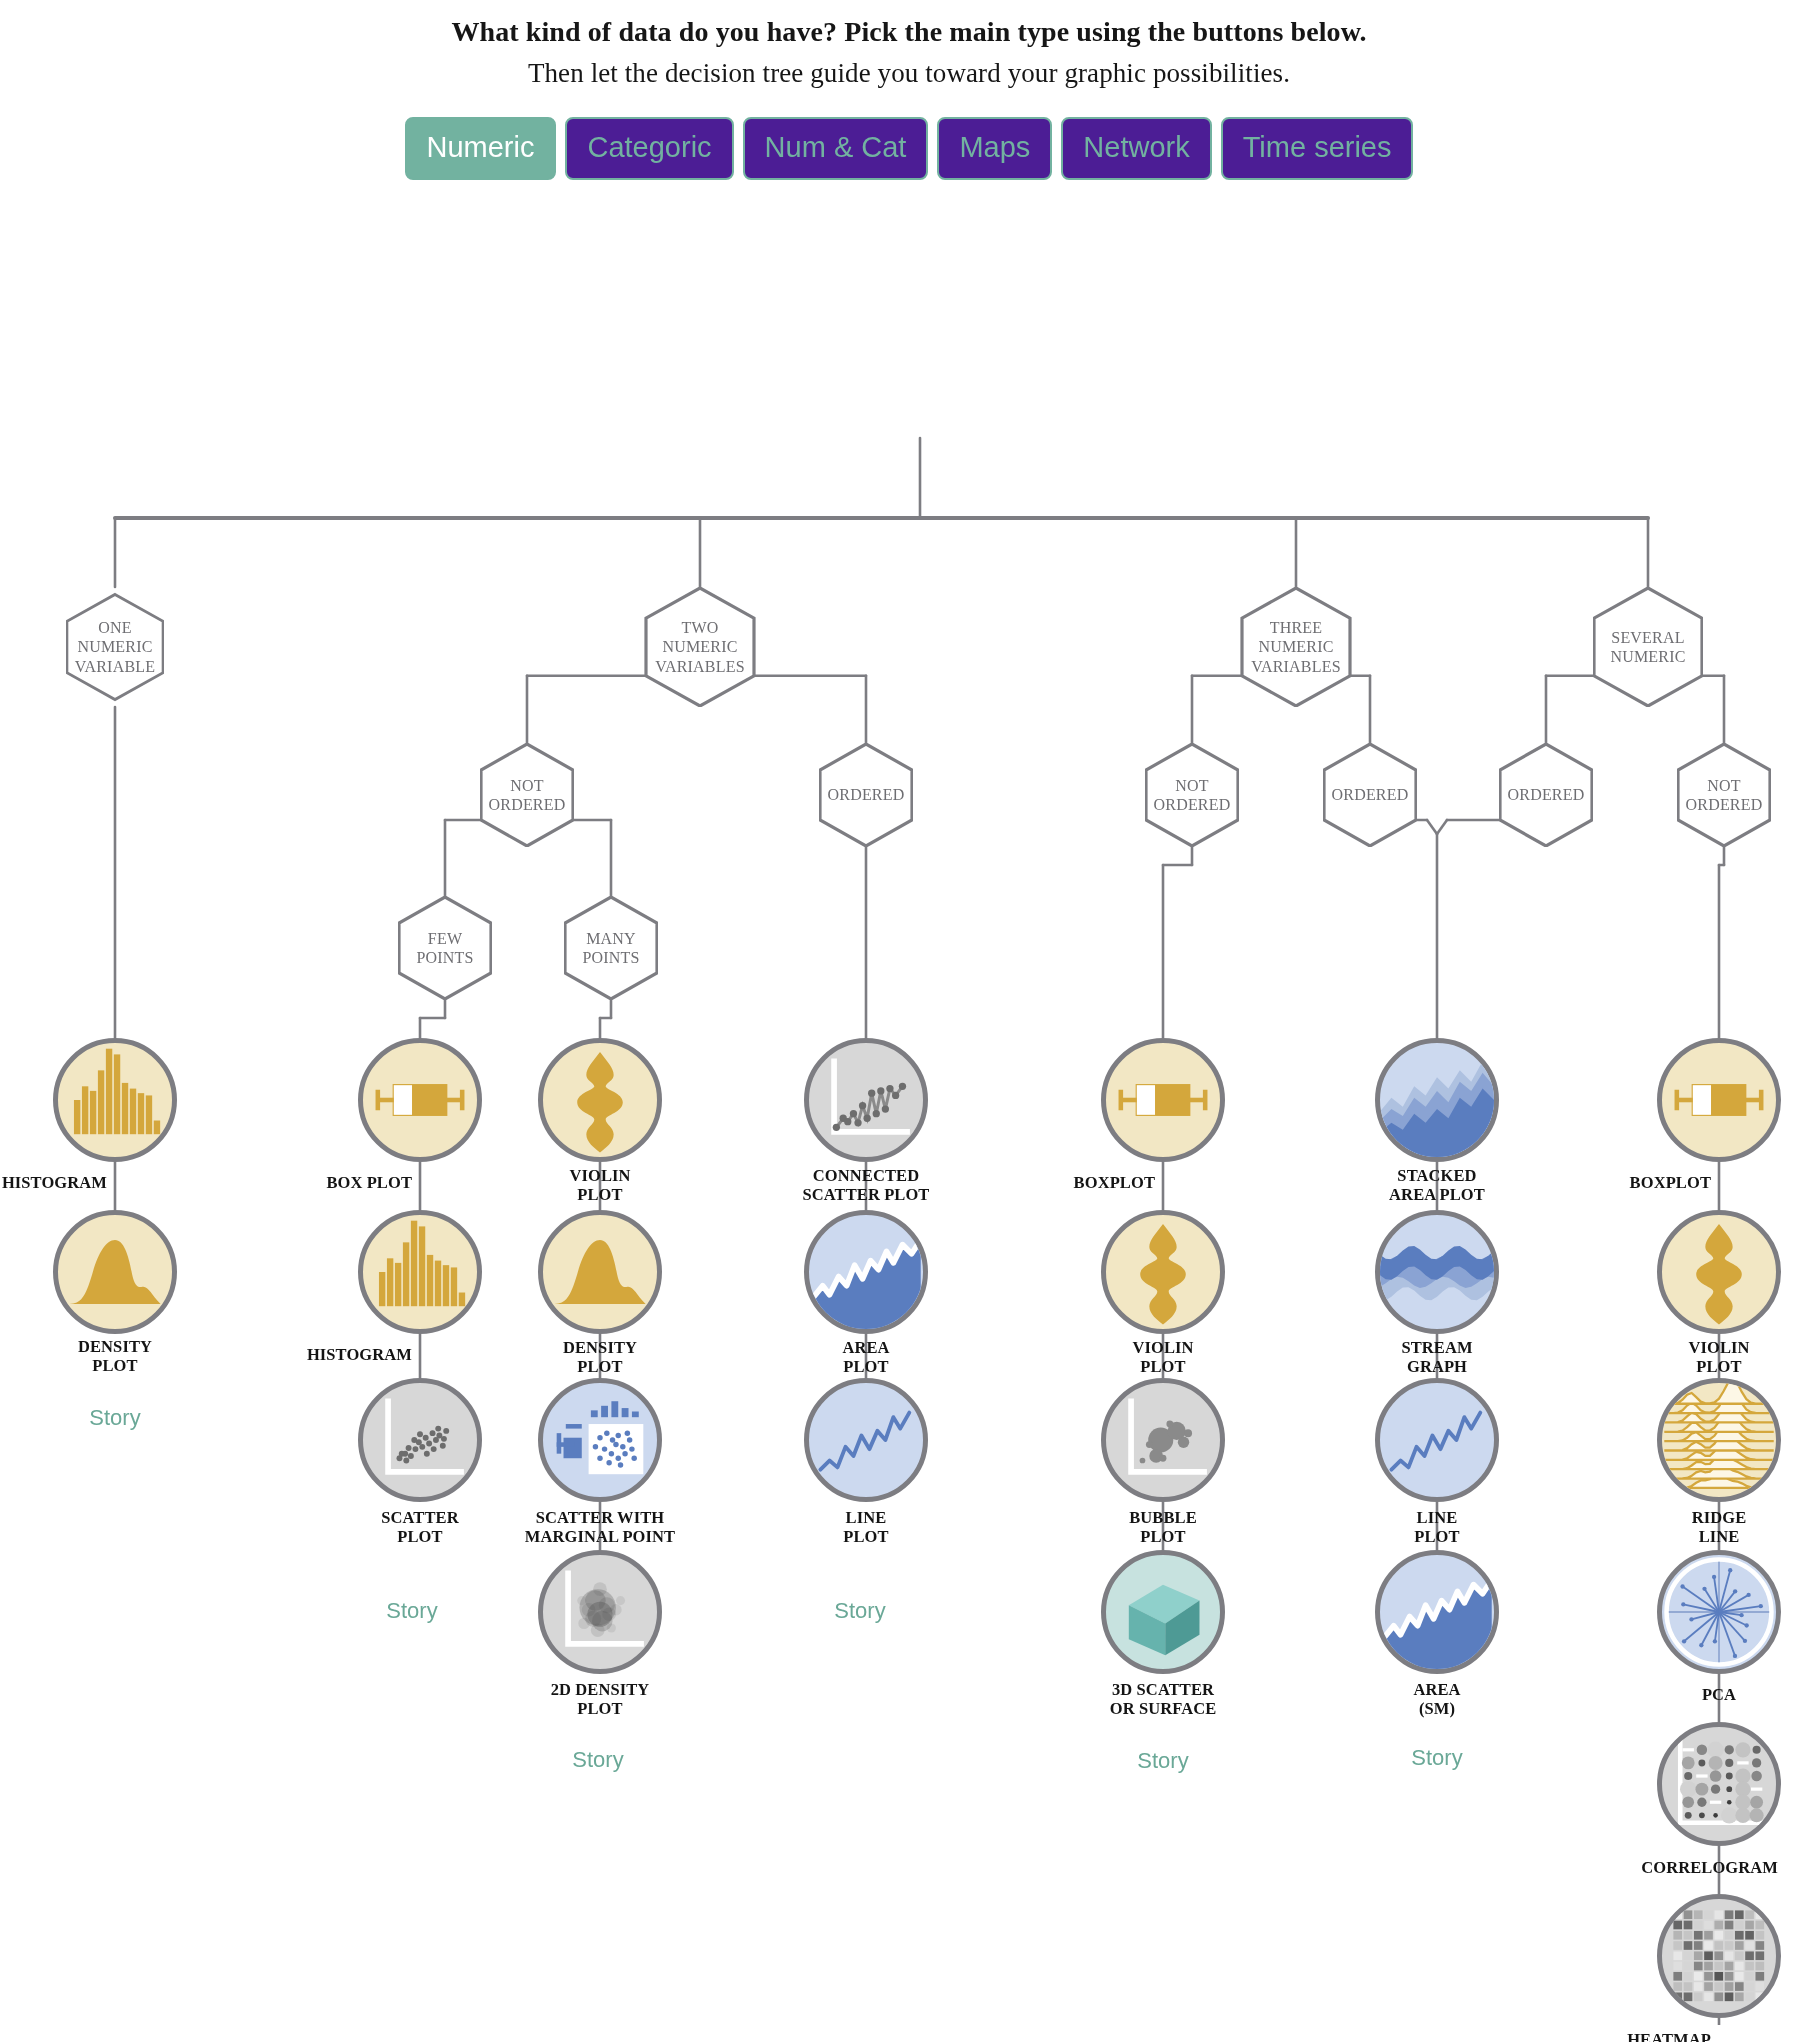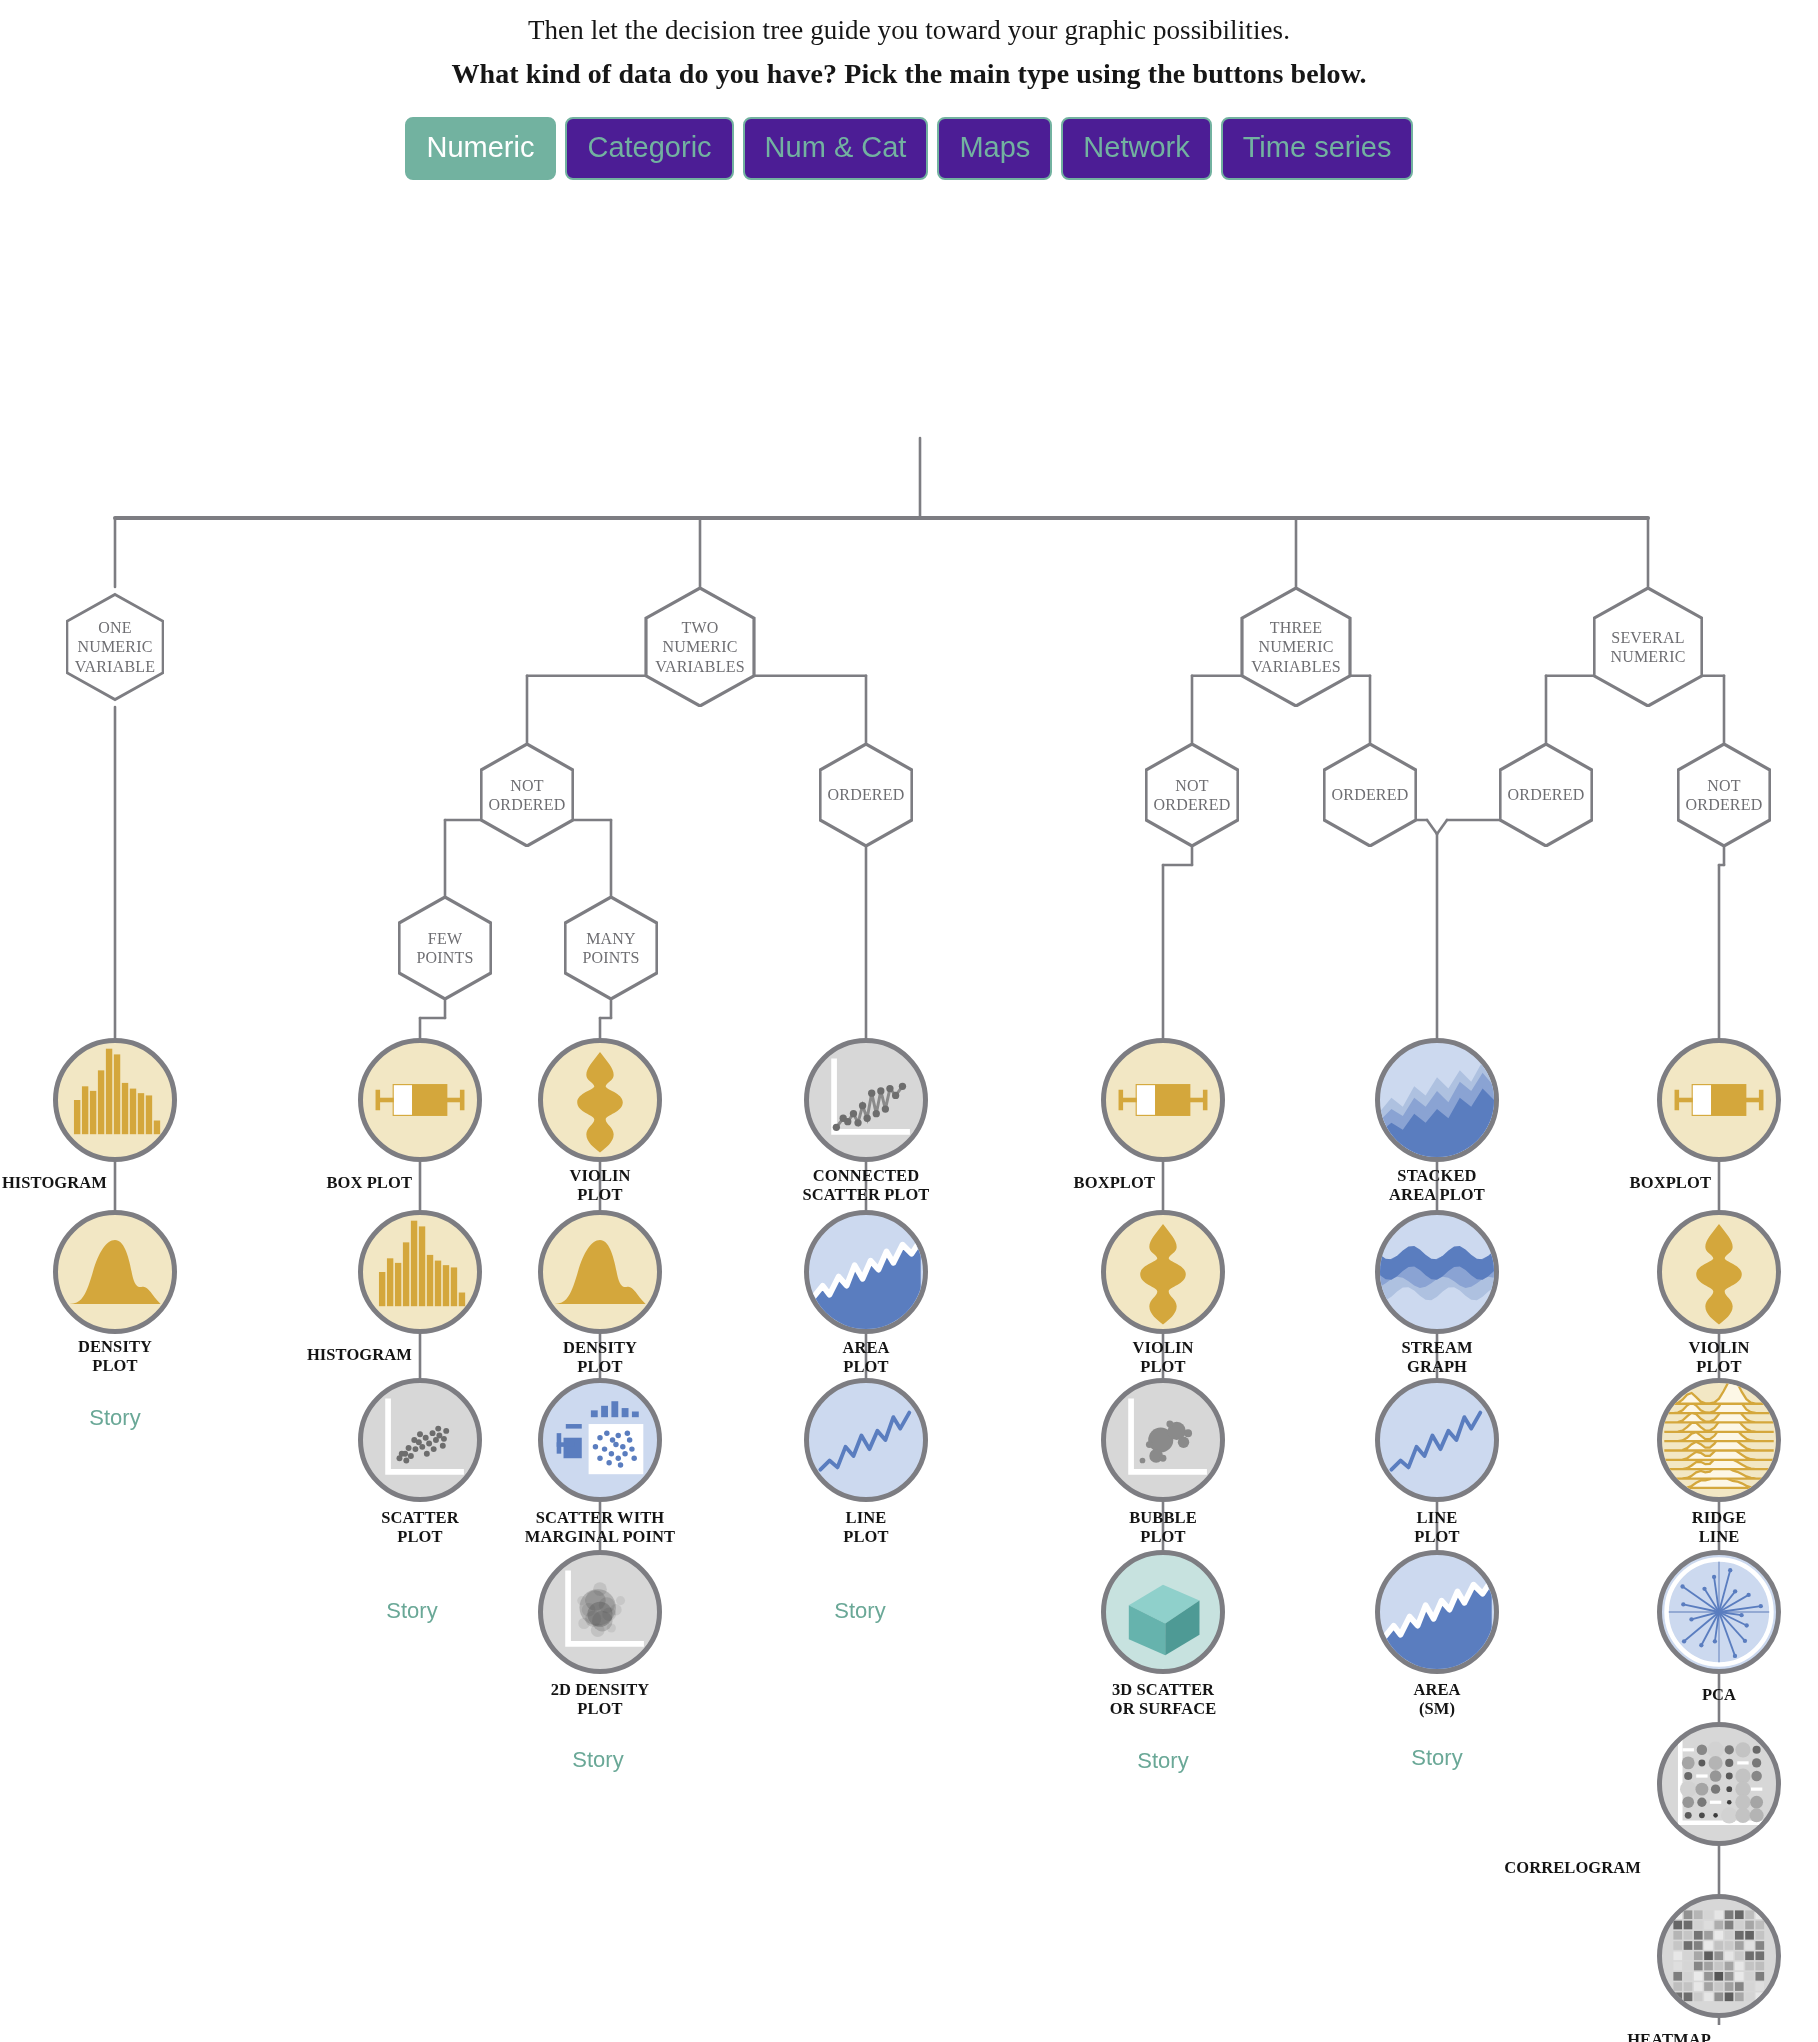--- a/index.html
+++ b/index.html
@@ -129,22 +129,22 @@
     font-size: 22px;
     color: #6aa897;
     cursor: pointer;
     z-index: 4;
   }
 </style>
 </head>
 <body>
 
 <div id="header">
+  <div class="headline">What kind of data do you have? Pick the main type using the buttons below.</div>
   <div class="headline second">Then let the decision tree guide you toward your graphic possibilities.</div>
-  <div class="headline">What kind of data do you have? Pick the main type using the buttons below.</div>
   <div id="button-bar">
       <button class="type-button active">Numeric</button>
       <button class="type-button">Categoric</button>
       <button class="type-button">Num &amp; Cat</button>
       <button class="type-button">Maps</button>
       <button class="type-button">Network</button>
       <button class="type-button">Time series</button>
     </div>
 </div>
 
@@ -675,21 +675,21 @@
           <circle cx="71" cy="66" r="6.680000000000001" fill="rgb(195,195,195)"></circle>
           <circle cx="83" cy="66" r="5.64" fill="rgb(165,165,165)"></circle>
           <circle cx="23" cy="77.5" r="3.04" fill="rgb(90,90,90)"></circle>
           <circle cx="35" cy="77.5" r="2.52" fill="rgb(75,75,75)"></circle>
           <circle cx="47" cy="77.5" r="2" fill="rgb(60,60,60)"></circle>
           <circle cx="59" cy="77.5" r="7.2" fill="rgb(210,210,210)"></circle>
           <circle cx="71" cy="77.5" r="6.680000000000001" fill="rgb(195,195,195)"></circle>
           <circle cx="83" cy="77.5" r="6.16" fill="rgb(180,180,180)"></circle>
         </svg>
       </div>
-      <div class="node-label" style="left: 1641px; top: 1679px;">CORRELOGRAM</div>
+      <div class="node-label" style="left: 1778px; top: 1679px;">CORRELOGRAM</div>
       <div class="node" style="left: 1719px; top: 1776px; width: 124px; height: 124px; background: rgb(215, 215, 215);">
         <svg viewBox="0 0 100 100">
           <rect x="10" y="10" width="7.6" height="7.6" fill="rgb(235,235,235)"></rect>
           <rect x="19" y="10" width="7.6" height="7.6" fill="rgb(146,146,146)"></rect>
           <rect x="28" y="10" width="7.6" height="7.6" fill="rgb(181,181,181)"></rect>
           <rect x="37" y="10" width="7.6" height="7.6" fill="rgb(212,212,212)"></rect>
           <rect x="46" y="10" width="7.6" height="7.6" fill="rgb(229,229,229)"></rect>
           <rect x="55" y="10" width="7.6" height="7.6" fill="rgb(123,123,123)"></rect>
           <rect x="64" y="10" width="7.6" height="7.6" fill="rgb(101,101,101)"></rect>
           <rect x="73" y="10" width="7.6" height="7.6" fill="rgb(189,189,189)"></rect>

